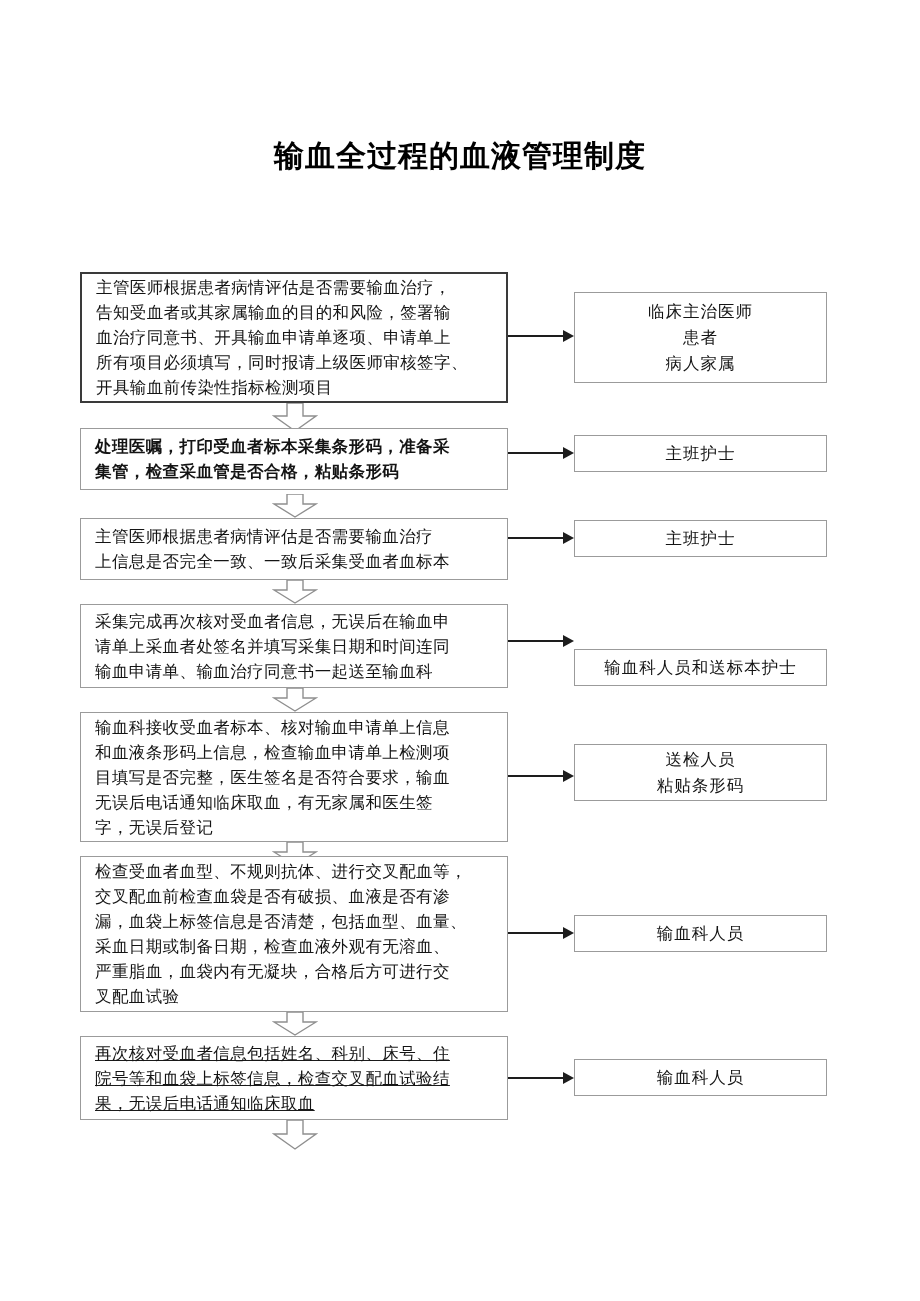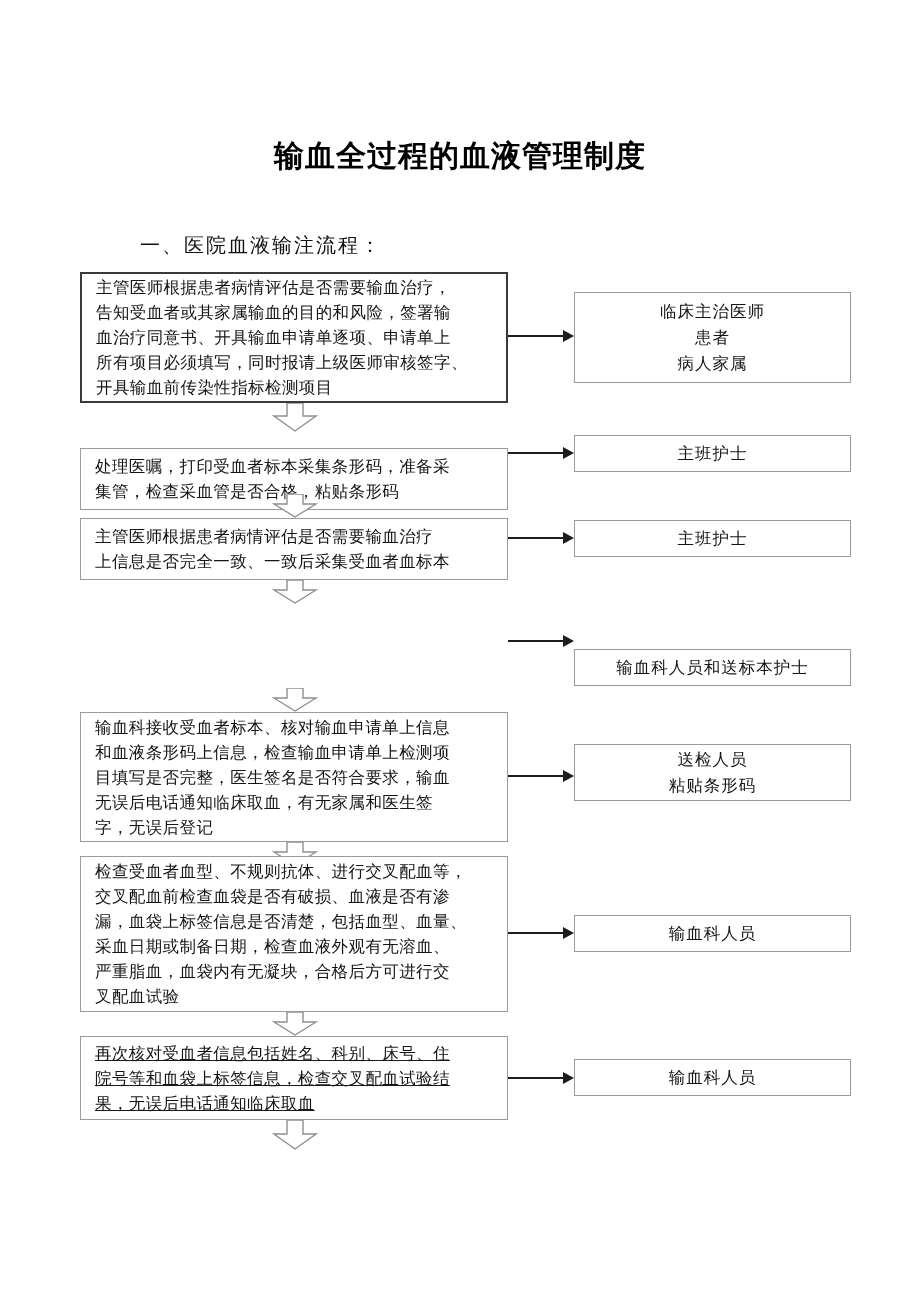--- a/index.html
+++ b/index.html
@@ -71,21 +71,21 @@
     line-height: 25px;
     letter-spacing: 0.4px;
     text-align: justify;
     text-align-last: left;
     white-space: pre-wrap;
     color: #141414;
   }
 
   .actor-box {
     left: 574px;
-    width: 277px;
+    width: 253px;
     align-items: center;
     padding: 6px 4px;
   }
   .actor-text {
     font-size: 16.5px;
     line-height: 26px;
     letter-spacing: 1px;
     text-align: center;
     white-space: pre-line;
     color: #141414;
@@ -130,21 +130,20 @@
     stroke-width: 1.4;
   }
 </style>
 </head>
 <body>
 
 <div id="page">
 
   <div id="doc-title">输血全过程的血液管理制度</div>
 
-  <div id="section-heading">一、医院血液输注流程：</div>
 
   <div class="flow-box proc-box emphasis" style="top:272px; height:131px;">
     <div class="proc-text">主管医师根据患者病情评估是否需要输血治疗，
 告知受血者或其家属输血的目的和风险，签署输
 血治疗同意书、开具输血申请单逐项、申请单上
 所有项目必须填写，同时报请上级医师审核签字、
 开具输血前传染性指标检测项目</div>
   </div>
   <div class="h-arrow" style="left:508px; top:330px; width:66px;">
     <div class="shaft" style="width:56px;"></div>
@@ -155,21 +154,21 @@
 患者
 病人家属</div>
   </div>
 
   <div class="v-arrow" style="top:403px; height:29px;">
     <svg width="46" height="29" viewBox="0 0 46 29">
       <polygon class="arrow-poly" points="15,0 31,0 31,13 44,13 23,28 2,13 15,13"></polygon>
     </svg>
   </div>
 
-  <div class="flow-box proc-box" style="top:448px; height:62px;">
+  <div class="flow-box proc-box" style="top:428px; height:62px;font-weight:bold;">
     <div class="proc-text">处理医嘱，打印受血者标本采集条形码，准备采
 集管，检查采血管是否合格，粘贴条形码</div>
   </div>
   <div class="h-arrow" style="left:508px; top:447px; width:66px;">
     <div class="shaft" style="width:56px;"></div>
       <div class="head"></div>
   </div>
   <div class="flow-box actor-box" style="top:435px; height:37px;">
     <div class="actor-text">主班护士</div>
   </div>
@@ -191,20 +190,25 @@
   <div class="flow-box actor-box" style="top:520px; height:37px;">
     <div class="actor-text">主班护士</div>
   </div>
 
   <div class="v-arrow" style="top:580px; height:24px;">
     <svg width="46" height="24" viewBox="0 0 46 24">
       <polygon class="arrow-poly" points="15,0 31,0 31,10 44,10 23,23 2,10 15,10"></polygon>
     </svg>
   </div>
 
+  <div class="flow-box proc-box" style="top:604px; height:84px;">
+    <div class="proc-text">采集完成再次核对受血者信息，无误后在输血申
+请单上采血者处签名并填写采集日期和时间连同
+输血申请单、输血治疗同意书一起送至输血科</div>
+  </div>
   <div class="h-arrow" style="left:508px; top:635px; width:66px;">
     <div class="shaft" style="width:56px;"></div>
       <div class="head"></div>
   </div>
   <div class="flow-box actor-box" style="top:622px; height:37px;margin-top:27px;">
     <div class="actor-text">输血科人员和送标本护士</div>
   </div>
 
   <div class="v-arrow" style="top:688px; height:24px;">
     <svg width="46" height="24" viewBox="0 0 46 24">

